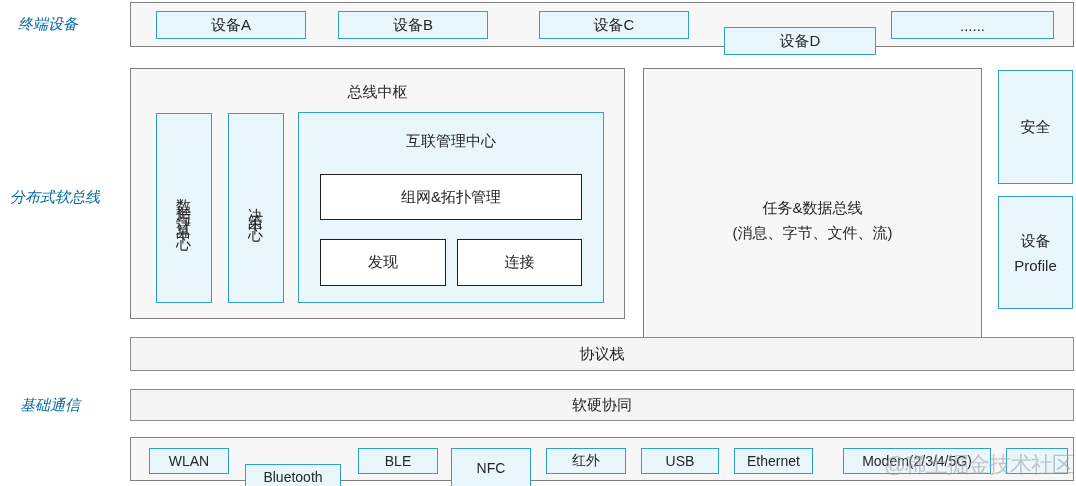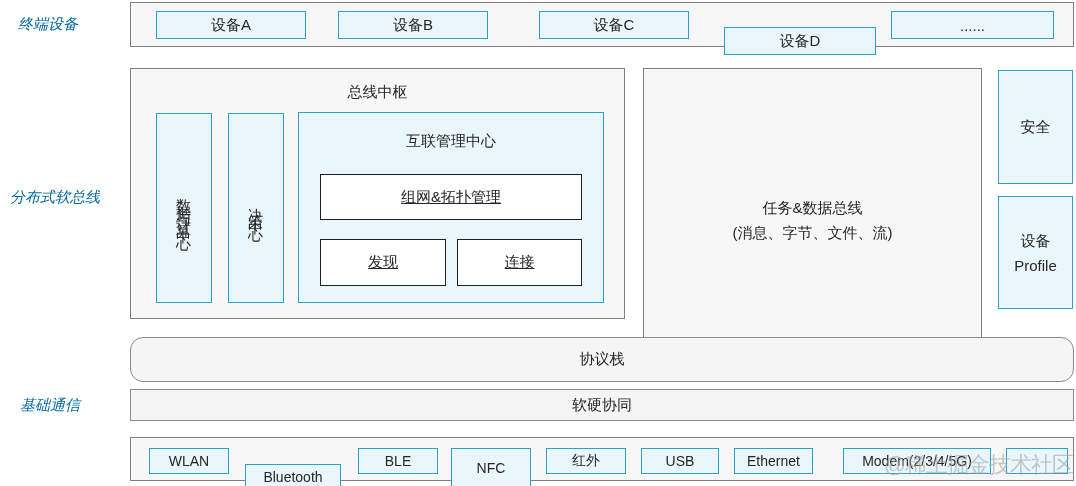--- a/index.html
+++ b/index.html
@@ -54,21 +54,20 @@
   .dark-box {
     position: absolute;
     background: #ffffff;
     border: 1.5px solid #1f1f1f;
     box-sizing: border-box;
     display: flex;
     align-items: center;
     justify-content: center;
     font-size: 15px;
     text-align: right;
-    text-decoration: underline;
   }
 
   .gray-box {
     position: absolute;
     background: #f7f7f7;
     border: 1.5px solid #7f7f7f;
     box-sizing: border-box;
     display: flex;
     align-items: center;
     justify-content: center;
@@ -148,21 +147,21 @@
     <div>(消息、字节、文件、流)</div>
   </div>
 
   <div class="blue-box" style="left:998px; top:70px; width:75px; height:114px;">安全</div>
 
   <div class="blue-box two-line" style="left:998px; top:196px; width:75px; height:113px;">
     <div>设备</div>
     <div>Profile</div>
   </div>
 
-  <div class="bar" style="left:130px; top:337px; width:944px; height:45px;border-radius:13px;">协议栈</div>
+  <div class="bar" style="left:130px; top:337px; width:944px; height:34px;">协议栈</div>
 
   <div class="bar" style="left:130px; top:389px; width:944px; height:32px;">软硬协同</div>
 
   <div class="container" style="left:130px; top:437px; width:944px; height:44px;">
     <div class="blue-box comm-box" style="left:18px; top:10px; width:80px; height:26px;">WLAN</div>
     <div class="blue-box comm-box" style="left:114px; top:10px; width:96px; height:26px;margin-top:16px;">Bluetooth</div>
     <div class="blue-box comm-box" style="left:227px; top:10px; width:80px; height:26px;">BLE</div>
     <div class="blue-box comm-box" style="left:320px; top:10px; width:80px; height:40px;">NFC</div>
     <div class="blue-box comm-box" style="left:415px; top:10px; width:80px; height:26px;">红外</div>
     <div class="blue-box comm-box" style="left:510px; top:10px; width:78px; height:26px;">USB</div>

